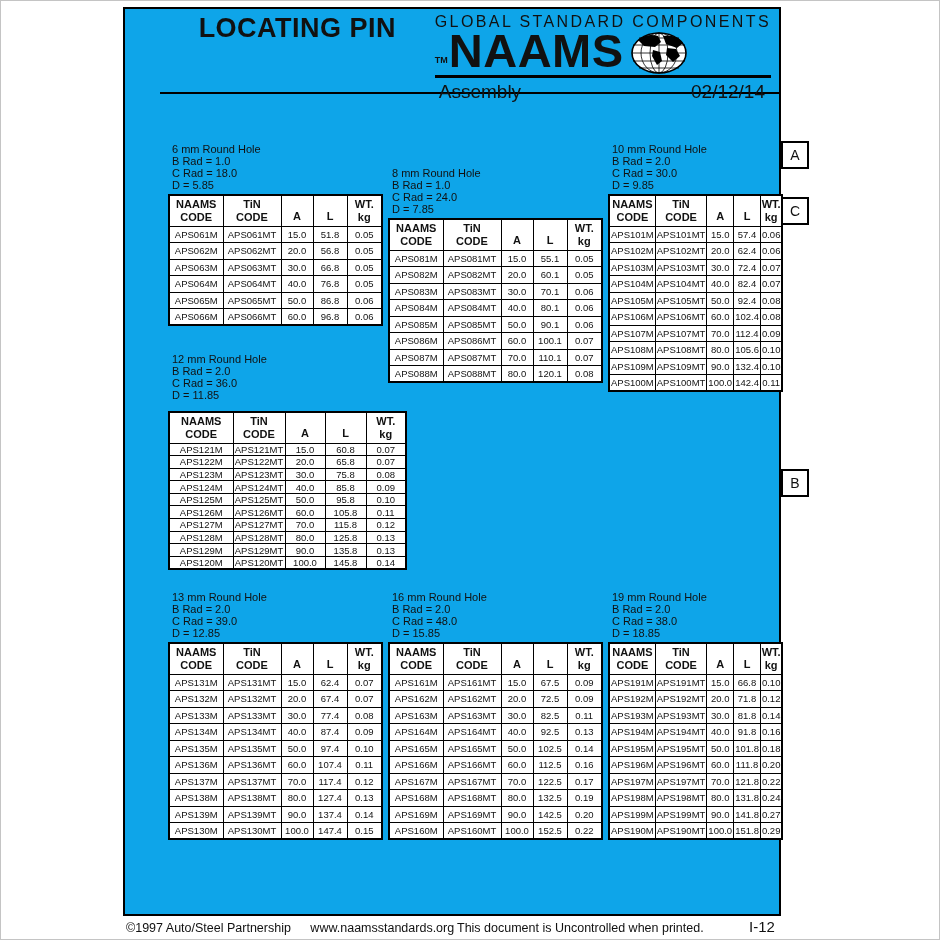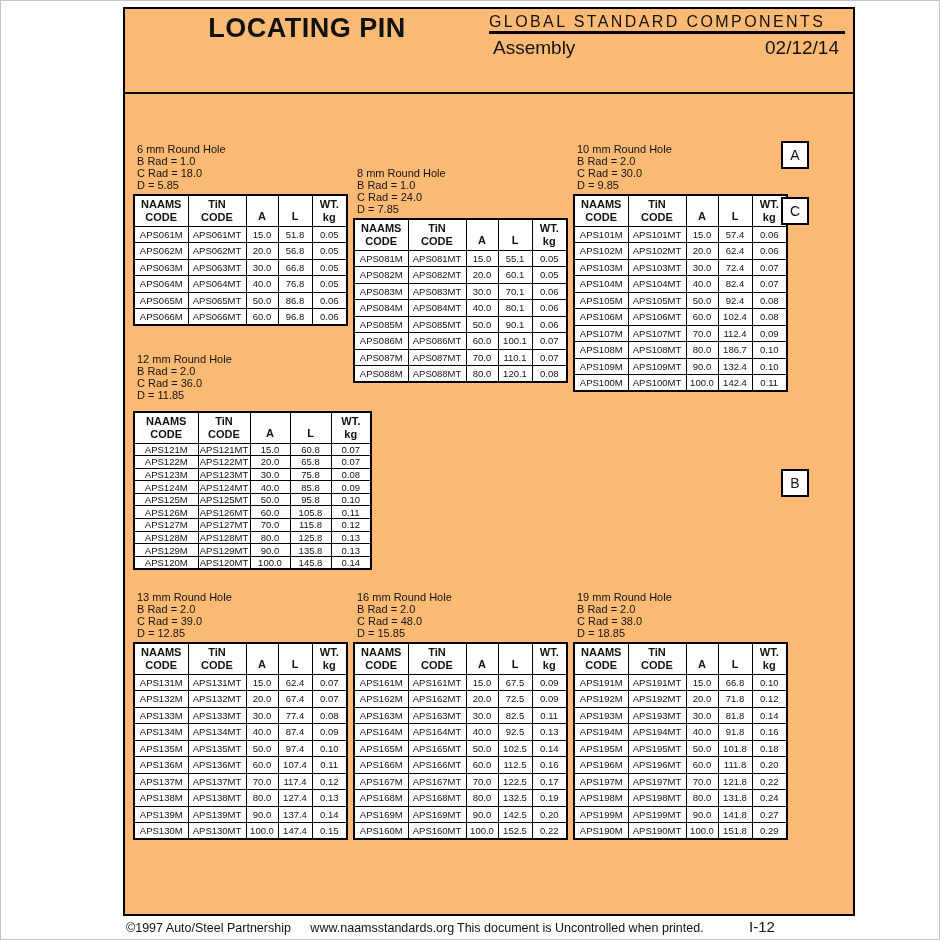--- a/index.html
+++ b/index.html
@@ -1,20 +1,20 @@
 <!DOCTYPE html>
 <html><head>
 <meta charset="utf-8">
 <style>
   * { margin:0; padding:0; box-sizing:border-box; }
   html,body { width:940px; height:940px; background:#fff; font-family:"Liberation Sans", sans-serif; color:#111; }
   .page { position:relative; width:940px; height:940px; background:#fff; border:1px solid #c4c4c4; overflow:hidden; }
 
   
-  .main-box { position:absolute; left:122px; top:6px; width:732px; height:909px; border:2px solid #000; background:#fdba74; }
+  .main-box { position:absolute; left:122px; top:6px; width:658px; height:909px; border:2px solid #000; background:#0ea5e9;padding-left:35px; }
 
   
   .header { display:flex; height:85px; border-bottom:2px solid #000; }
   .title-block { width:364px; text-align:center; padding-top:5px; }
   .title-l1 { font-size:27px; font-weight:bold; line-height:1.1; letter-spacing:0.5px; }
   .title-l2 { font-size:23px; font-weight:bold; line-height:1.1; }
   .title-l3 { font-size:23px; font-weight:bold; line-height:1.1; }
   .brand-block { flex:1; padding:4px 8px 0 0; }
   .tagline { font-size:16px; font-weight:normal; letter-spacing:2.4px; white-space:nowrap; }
   .brand-row { display:flex; align-items:flex-start; margin-top:-2px; }
@@ -64,20 +64,39 @@
 <div class="page">
 
   <div class="main-box">
 
     <div class="header">
       <div class="title-block">
         <div class="title-l1">LOCATING PIN</div>
       </div>
       <div class="brand-block">
         <div class="tagline">GLOBAL STANDARD COMPONENTS</div>
+        <div class="brand-row">
+          <span class="tm">TM</span>
+          <span class="naams">NAAMS</span>
+          <svg class="globe" width="58" height="44" viewBox="0 0 58 44">
+            <ellipse cx="29" cy="22" rx="27" ry="20" fill="#fff" stroke="#000" stroke-width="1.6"></ellipse>
+            <path d="M8,9 C13,4 22,3 28,5 L31,11 L25,16 L14,15 Z" fill="#000"></path>
+            <path d="M33,5 C41,3 50,7 53,12 L47,17 L36,13 Z" fill="#000"></path>
+            <path d="M23,19 l7,2 2,9 -5,4 -5,-9 z" fill="#000"></path>
+            <path d="M37,17 l9,1 4,7 -7,6 -7,-7 z" fill="#000"></path>
+            <ellipse cx="29" cy="22" rx="9" ry="20" fill="none" stroke="#000" stroke-width="0.8"></ellipse>
+            <ellipse cx="29" cy="22" rx="18" ry="20" fill="none" stroke="#000" stroke-width="0.8"></ellipse>
+            <line x1="29" y1="2" x2="29" y2="42" stroke="#000" stroke-width="0.8"></line>
+            <line x1="3" y1="14" x2="55" y2="14" stroke="#000" stroke-width="0.8"></line>
+            <line x1="2" y1="22" x2="56" y2="22" stroke="#000" stroke-width="0.8"></line>
+            <line x1="3" y1="30" x2="55" y2="30" stroke="#000" stroke-width="0.8"></line>
+            <line x1="9" y1="7" x2="49" y2="7" stroke="#000" stroke-width="0.8"></line>
+            <line x1="9" y1="37" x2="49" y2="37" stroke="#000" stroke-width="0.8"></line>
+          </svg>
+        </div>
         <div class="brand-rule"></div>
         <div class="brand-meta">
           <span>Assembly</span>
           <span>02/12/14</span>
         </div>
       </div>
     </div>
 
     <div class="content">
 
@@ -296,21 +315,21 @@
                 <td>APS107M</td>
                 <td>APS107MT</td>
                 <td>70.0</td>
                 <td>112.4</td>
                 <td>0.09</td>
               </tr>
               <tr>
                 <td>APS108M</td>
                 <td>APS108MT</td>
                 <td>80.0</td>
-                <td>186.7</td>
+                <td>105.6</td>
                 <td>0.10</td>
               </tr>
               <tr>
                 <td>APS109M</td>
                 <td>APS109MT</td>
                 <td>90.0</td>
                 <td>132.4</td>
                 <td>0.10</td>
               </tr>
               <tr>

